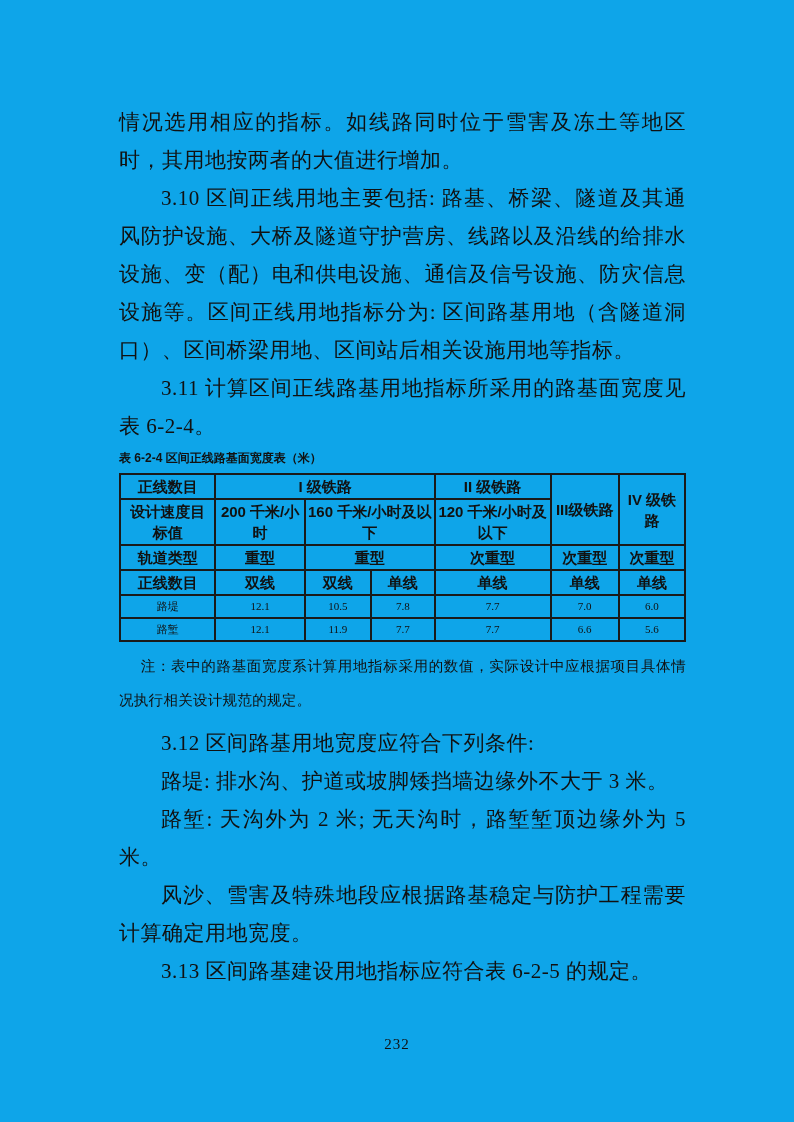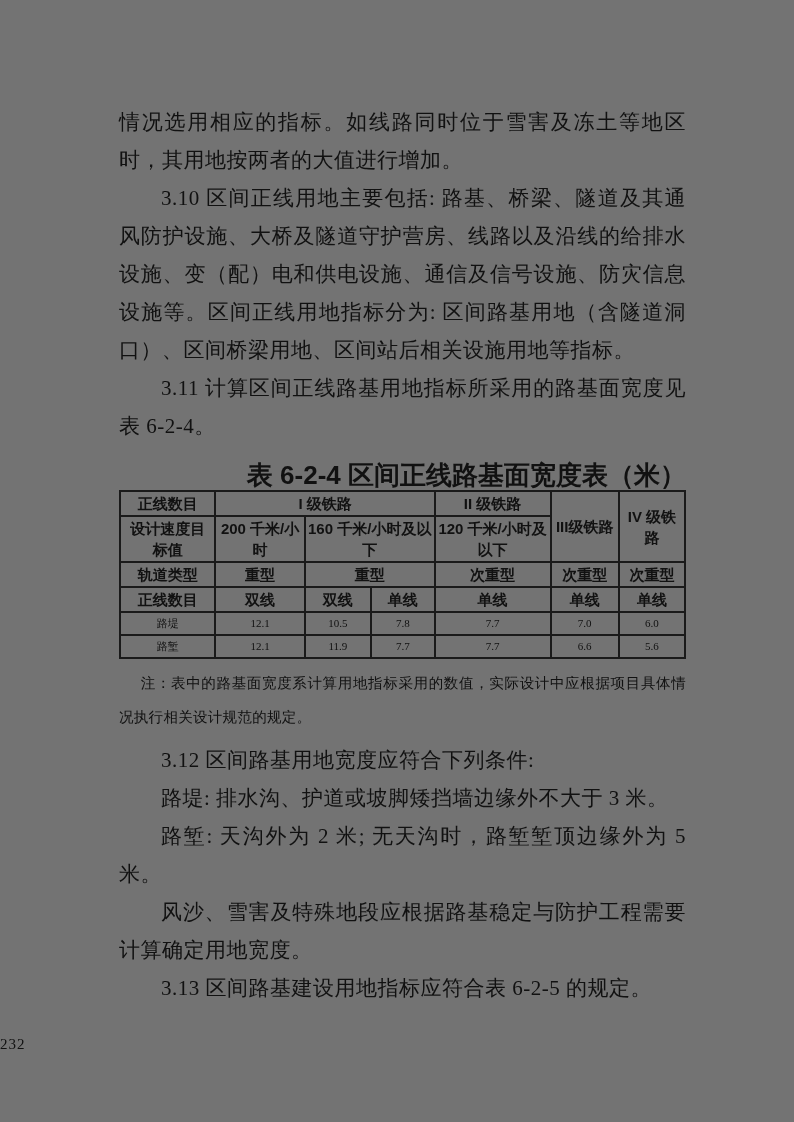--- a/index.html
+++ b/index.html
@@ -1,21 +1,21 @@
 <!DOCTYPE html>
 <html><head>
 <meta charset="utf-8">
 <style>
   * { margin: 0; padding: 0; box-sizing: border-box; }
   html, body { background: #e8e8e8; }
   .page {
     position: relative;
     width: 794px;
     height: 1122px;
-    background: #737373;
+    background: #0ea5e9;
     margin: 0 auto;
     font-family: "Liberation Serif", "DejaVu Serif", serif;
     color: #111111;
     overflow: hidden;
   }
   .content {
     position: absolute;
     left: 119px;
     top: 103px;
     width: 567px;
@@ -23,24 +23,24 @@
   .body-text {
     font-size: 21px;
     line-height: 38px;
     text-align: justify;
     letter-spacing: 0.5px;
   }
   .indent { text-indent: 2em; }
   .table-title {
     font-family: "Liberation Sans", "DejaVu Sans", sans-serif;
     font-weight: bold;
-    font-size: 26px;
+    font-size: 12px;
     line-height: 24px;
-    text-align: right;
-    margin-top: 18px;
+    text-align: left;
+    margin-top: 1px;
     margin-bottom: 3px;
   }
   table.w-table {
     width: 100%;
     border-collapse: collapse;
     table-layout: fixed;
   }
   table.w-table td {
     border: 2px solid #1a1a1a;
     text-align: center;
@@ -71,21 +71,21 @@
     text-indent: 1.5em;
     margin-top: 7px;
     letter-spacing: 0.3px;
   }
   .lower { margin-top: 7px; }
   .page-number {
     position: absolute;
     left: 0;
     top: 1036px;
     width: 100%;
-    text-align: left;
+    text-align: center;
     font-size: 15px;
     letter-spacing: 1px;
   }
 </style>
 </head>
 <body>
 
 <div class="page">
   <div class="content">
 

